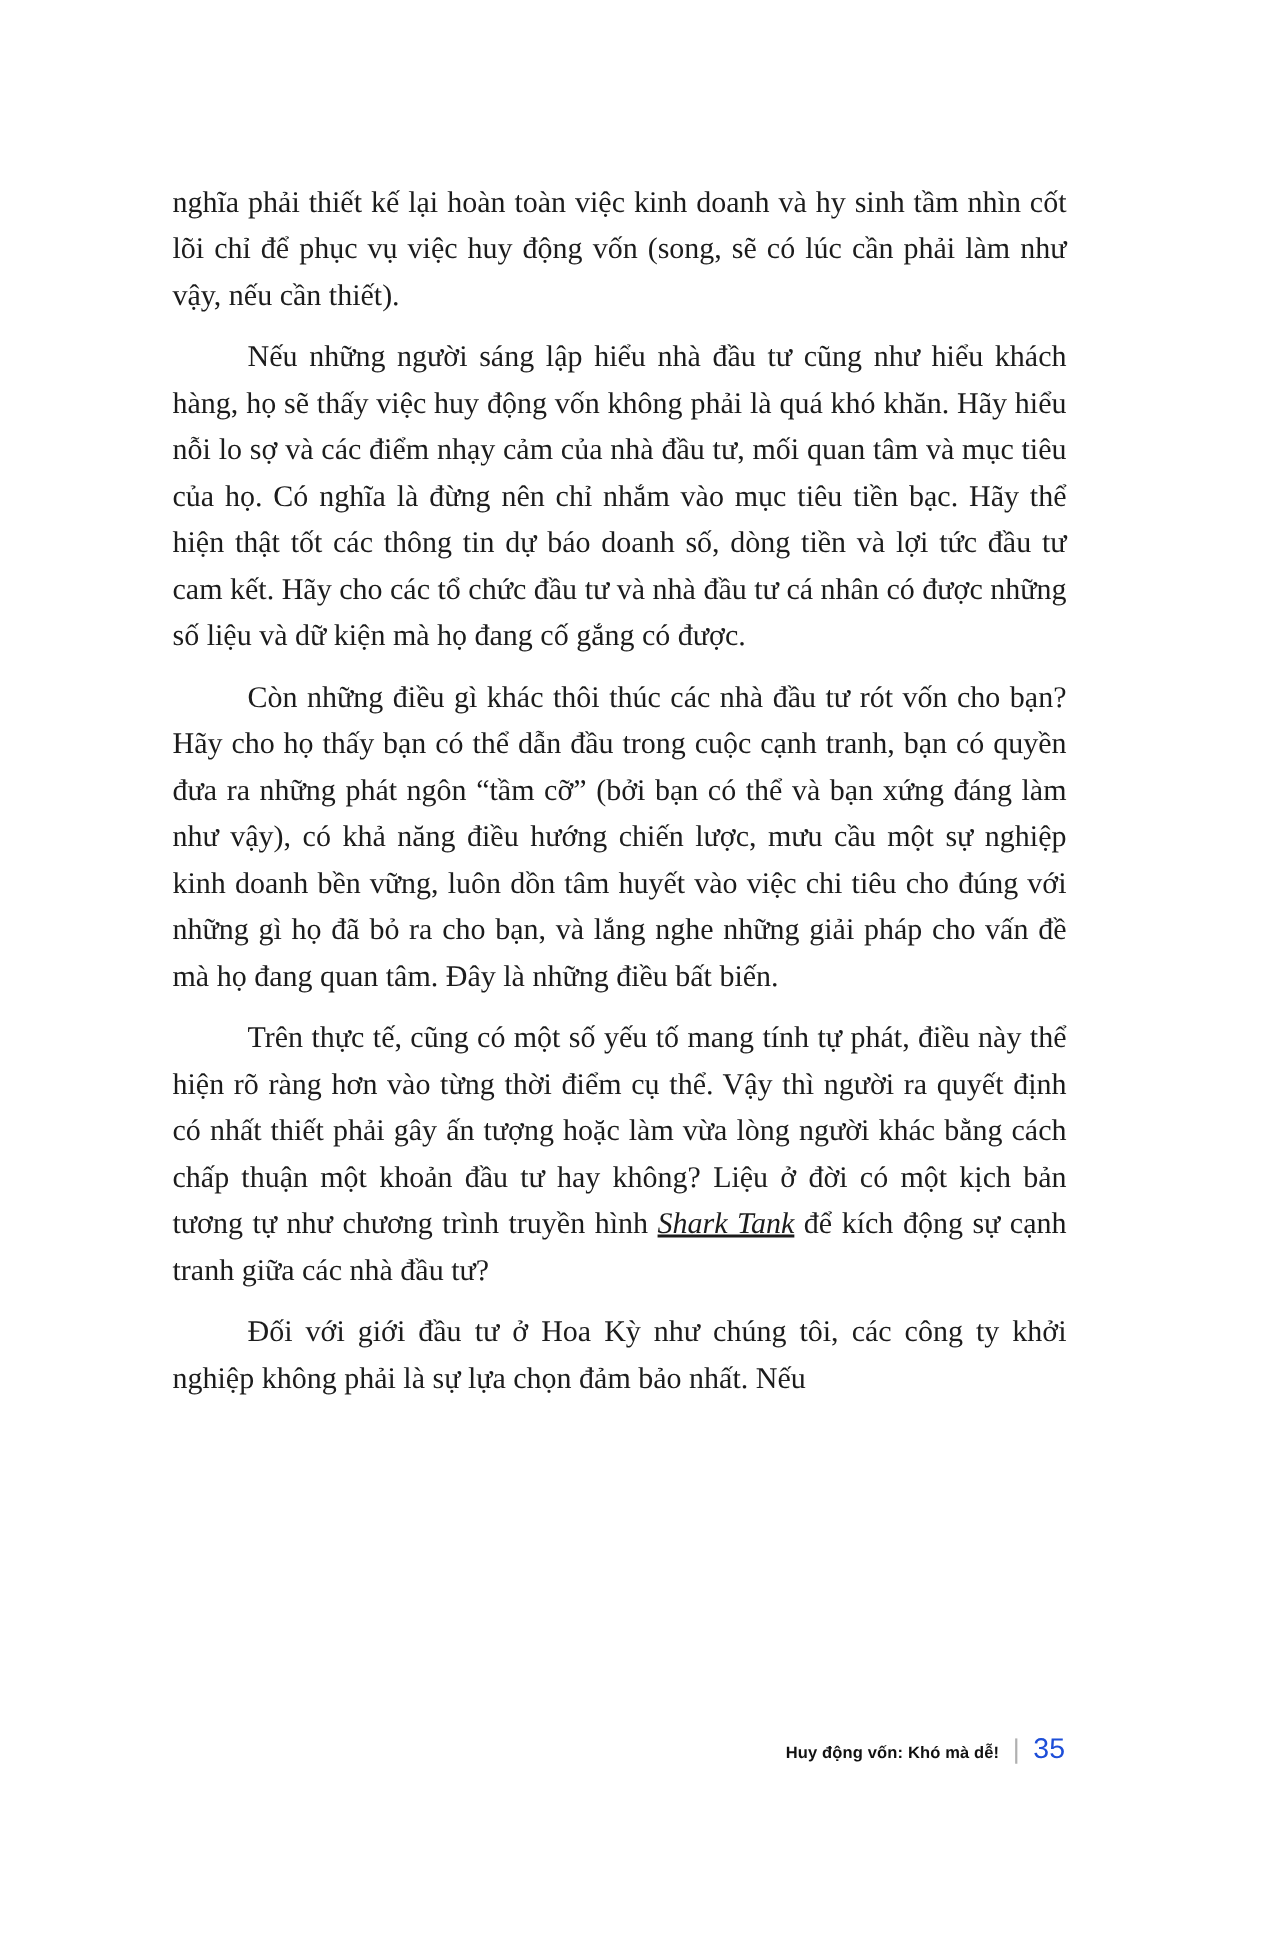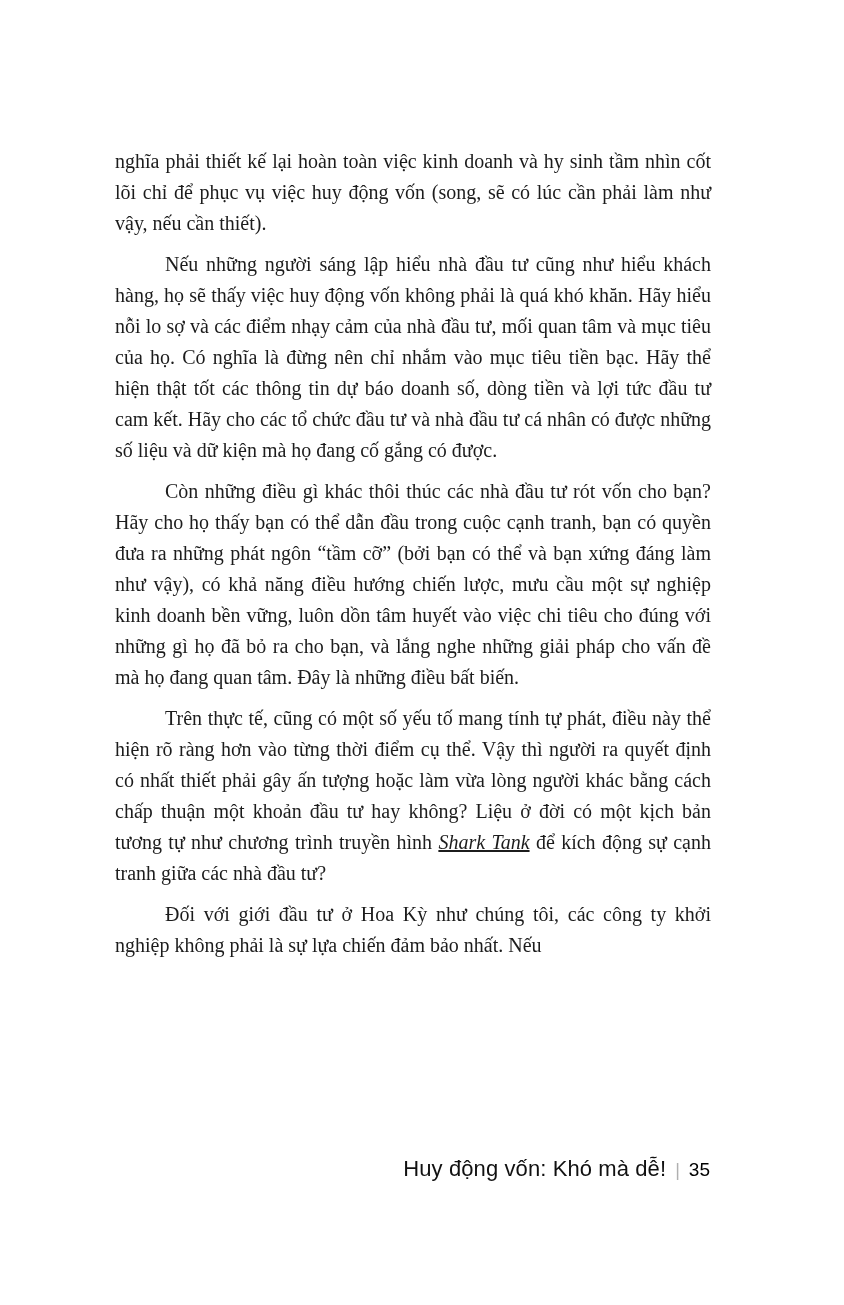--- a/index.html
+++ b/index.html
@@ -16,21 +16,21 @@
     overflow: hidden;
   }
   .page {
     position: absolute;
     inset: 0;
     background: #ffffff;
   }
   .page-text {
     position: absolute;
     left: 115px;
-    top: 146px;
+    top: 120px;
     width: 596px;
     font-size: 20px;
     line-height: 31px;
     text-align: justify;
   }
   .para {
     margin: 0 0 10px 0;
     text-indent: 0;
   }
   .para.indent {
@@ -44,49 +44,49 @@
     position: absolute;
     right: 134px;
     top: 1156px;
     display: flex;
     align-items: baseline;
     gap: 9px;
     white-space: nowrap;
   }
   .running-title {
     font-family: "Liberation Sans", sans-serif;
-    font-weight: 400;
-    font-size: 22px;
+    font-weight: 700;
+    font-size: 11px;
     color: #111111;
     letter-spacing: 0.1px;
   }
   .footer-separator {
     color: #b0b0b0;
     font-family: "Liberation Sans", sans-serif;
     font-weight: 400;
     font-size: 18px;
   }
   .page-number {
     font-family: "Liberation Sans", sans-serif;
     font-weight: 400;
     font-size: 19px;
-    color: #000000;
+    color: #1d4ed8;
   }
 </style>
 </head>
 <body>
 
 <div class="page">
 
   <div class="page-text">
       <p class="para"><span>nghĩa phải thiết kế lại hoàn toàn việc kinh doanh và hy sinh tầm nhìn cốt lõi chỉ để phục vụ việc huy động vốn (song, sẽ có lúc cần phải làm như vậy, nếu cần thiết).</span></p>
       <p class="para indent"><span>Nếu những người sáng lập hiểu nhà đầu tư cũng như hiểu khách hàng, họ sẽ thấy việc huy động vốn không phải là quá khó khăn. Hãy hiểu nỗi lo sợ và các điểm nhạy cảm của nhà đầu tư, mối quan tâm và mục tiêu của họ. Có nghĩa là đừng nên chỉ nhắm vào mục tiêu tiền bạc. Hãy thể hiện thật tốt các thông tin dự báo doanh số, dòng tiền và lợi tức đầu tư cam kết. Hãy cho các tổ chức đầu tư và nhà đầu tư cá nhân có được những số liệu và dữ kiện mà họ đang cố gắng có được.</span></p>
       <p class="para indent"><span>Còn những điều gì khác thôi thúc các nhà đầu tư rót vốn cho bạn? Hãy cho họ thấy bạn có thể dẫn đầu trong cuộc cạnh tranh, bạn có quyền đưa ra những phát ngôn “tầm cỡ” (bởi bạn có thể và bạn xứng đáng làm như vậy), có khả năng điều hướng chiến lược, mưu cầu một sự nghiệp kinh doanh bền vững, luôn dồn tâm huyết vào việc chi tiêu cho đúng với những gì họ đã bỏ ra cho bạn, và lắng nghe những giải pháp cho vấn đề mà họ đang quan tâm. Đây là những điều bất biến.</span></p>
       <p class="para indent"><span>Trên thực tế, cũng có một số yếu tố mang tính tự phát, điều này thể hiện rõ ràng hơn vào từng thời điểm cụ thể. Vậy thì người ra quyết định có nhất thiết phải gây ấn tượng hoặc làm vừa lòng người khác bằng cách chấp thuận một khoản đầu tư hay không? Liệu ở đời có một kịch bản tương tự như chương trình truyền hình </span><span class="italic">Shark Tank</span><span> để kích động sự cạnh tranh giữa các nhà đầu tư?</span></p>
-      <p class="para indent"><span>Đối với giới đầu tư ở Hoa Kỳ như chúng tôi, các công ty khởi nghiệp không phải là sự lựa chiến đảm bảo nhất. Nếu</span></p>
+      <p class="para indent"><span>Đối với giới đầu tư ở Hoa Kỳ như chúng tôi, các công ty khởi nghiệp không phải là sự lựa chọn đảm bảo nhất. Nếu</span></p>
     </div>
 
   <div class="page-footer">
     <span class="running-title">Huy động vốn: Khó mà dễ!</span>
     <span class="footer-separator">|</span>
     <span class="page-number">35</span>
   </div>
 
 </div>
 

